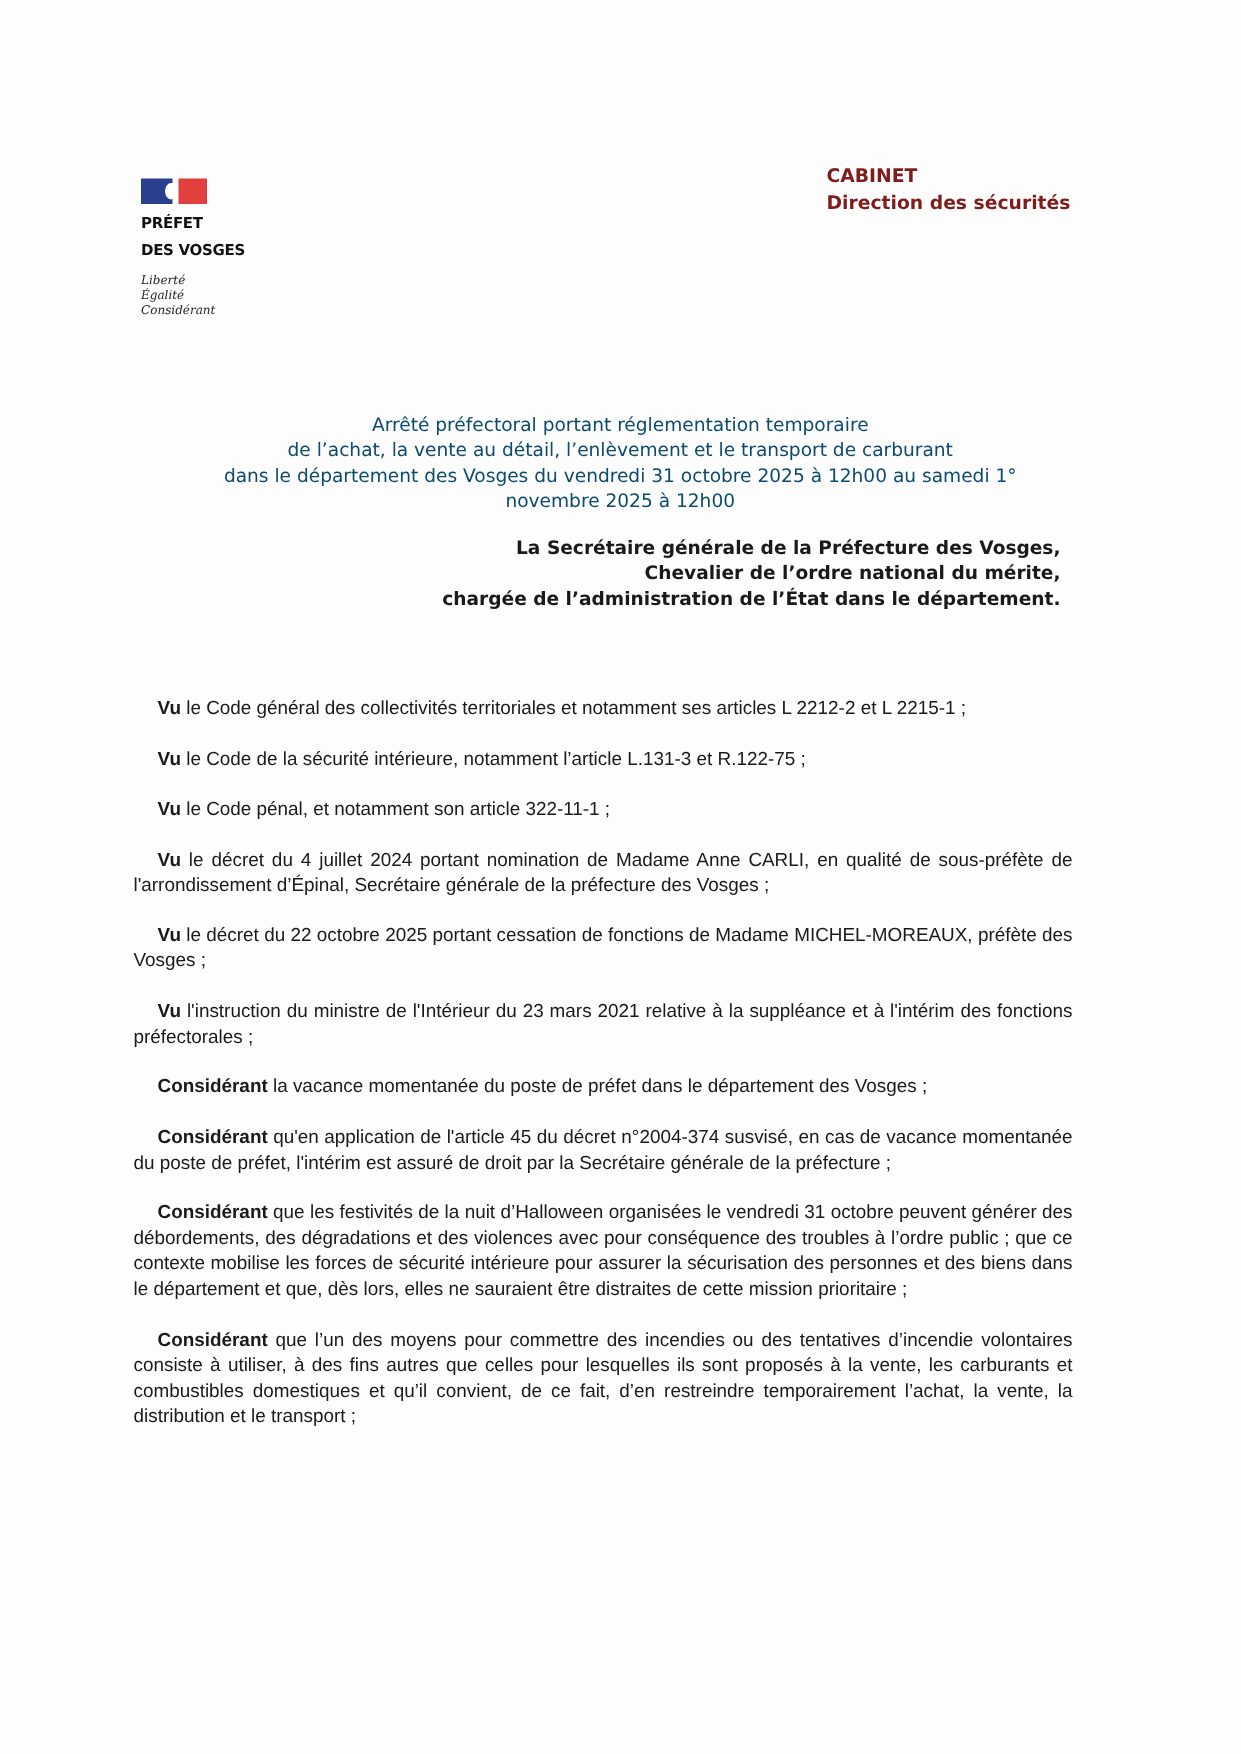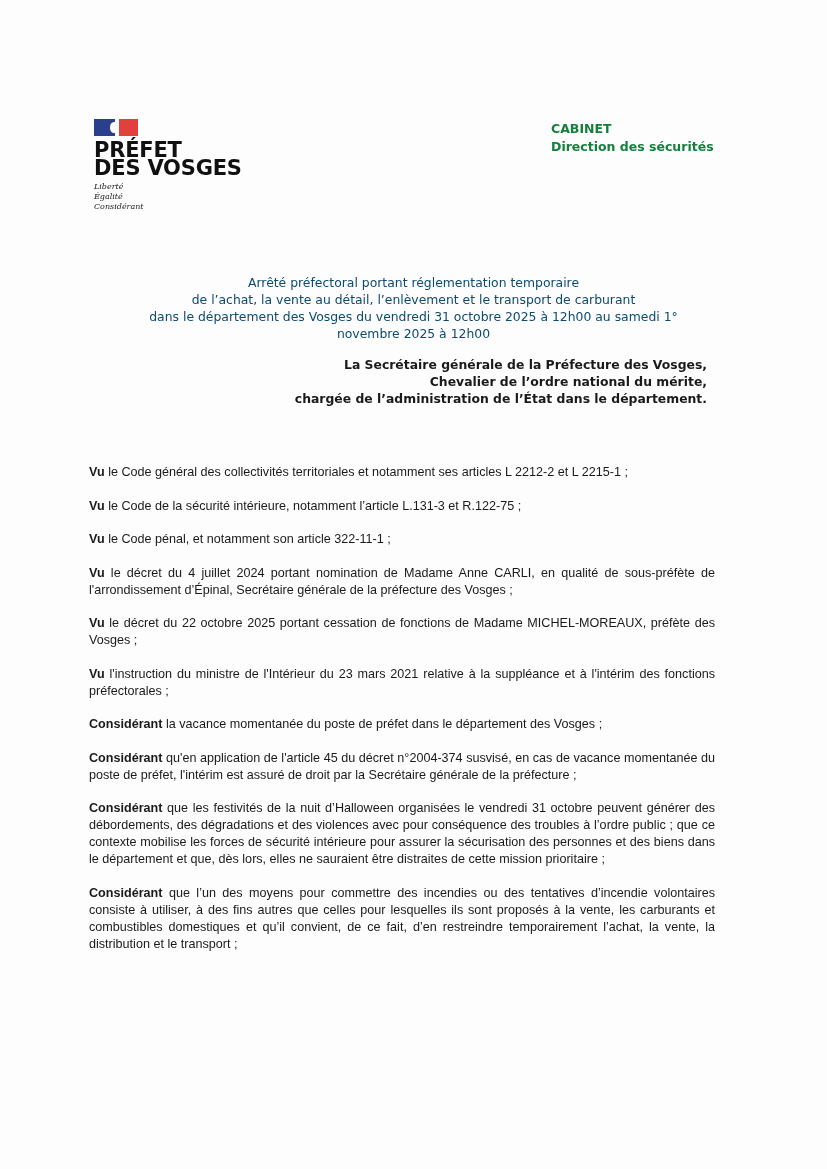--- a/index.html
+++ b/index.html
@@ -8,37 +8,37 @@
   .page { position: absolute; inset: 0; background: #fdfdfd; }
 
   .logo { position: absolute; left: 94px; top: 119px; }
   .flag { display: flex; width: 44px; height: 17px; }
   .flag .blue { width: 21px; height: 17px; background: #2b3f8f; position: relative; }
   .flag .white { width: 4px; height: 17px; background: #ffffff; }
   .flag .red { width: 19px; height: 17px; background: #e1403c; }
   .flag .blue::after { content: ""; position: absolute; right: -3px; top: 3px; width: 8px; height: 11px;
          background: #ffffff; border-radius: 50% 0 50% 50%; }
   .logo-title { margin-top: 5px; font-family: "DejaVu Sans", sans-serif; font-weight: bold;
-         font-size: 21px; line-height: 18px; color: #111; letter-spacing: -0.2px; }
+         font-size: 10px; line-height: 18px; color: #111; letter-spacing: -0.2px; }
   .motto { margin-top: 5px; font-family: "DejaVu Serif", serif; font-style: italic;
          font-size: 8px; line-height: 10px; color: #222; }
 
-  .cabinet { position: absolute; left: 551px; top: 120px; font-weight: bold;
-         font-size: 12.5px; line-height: 18px; color: #15803d; }
+  .cabinet { position: absolute; left: 551px; top: 108px; font-weight: bold;
+         font-size: 12.5px; line-height: 18px; color: #7f1d1d; }
 
   .title { position: absolute; left: 120px; width: 587px; top: 274px; text-align: center;
          font-size: 12.4px; line-height: 17px; color: #0c4a6e; }
   .authority { position: absolute; left: 120px; width: 587px; top: 356px; text-align: right;
          font-weight: bold; font-size: 12.4px; line-height: 17px; color: #1a1a1a; }
 
   .body { position: absolute; left: 89px; width: 626px; top: 464px;
          font-family: "Liberation Sans", sans-serif; font-size: 12.6px; line-height: 17px;
          color: #1a1a1a; }
   .para { margin: 0 0 16.5px 0; text-align: justify; }
-  .para .lead { font-weight: bold; }
+  .para .lead { font-weight: bold; margin-left: 16px; }
 </style>
 </head>
 <body>
 
 <div class="page">
 
   <div class="logo">
     <div class="flag">
       <div class="blue"></div>
         <div class="white"></div>

